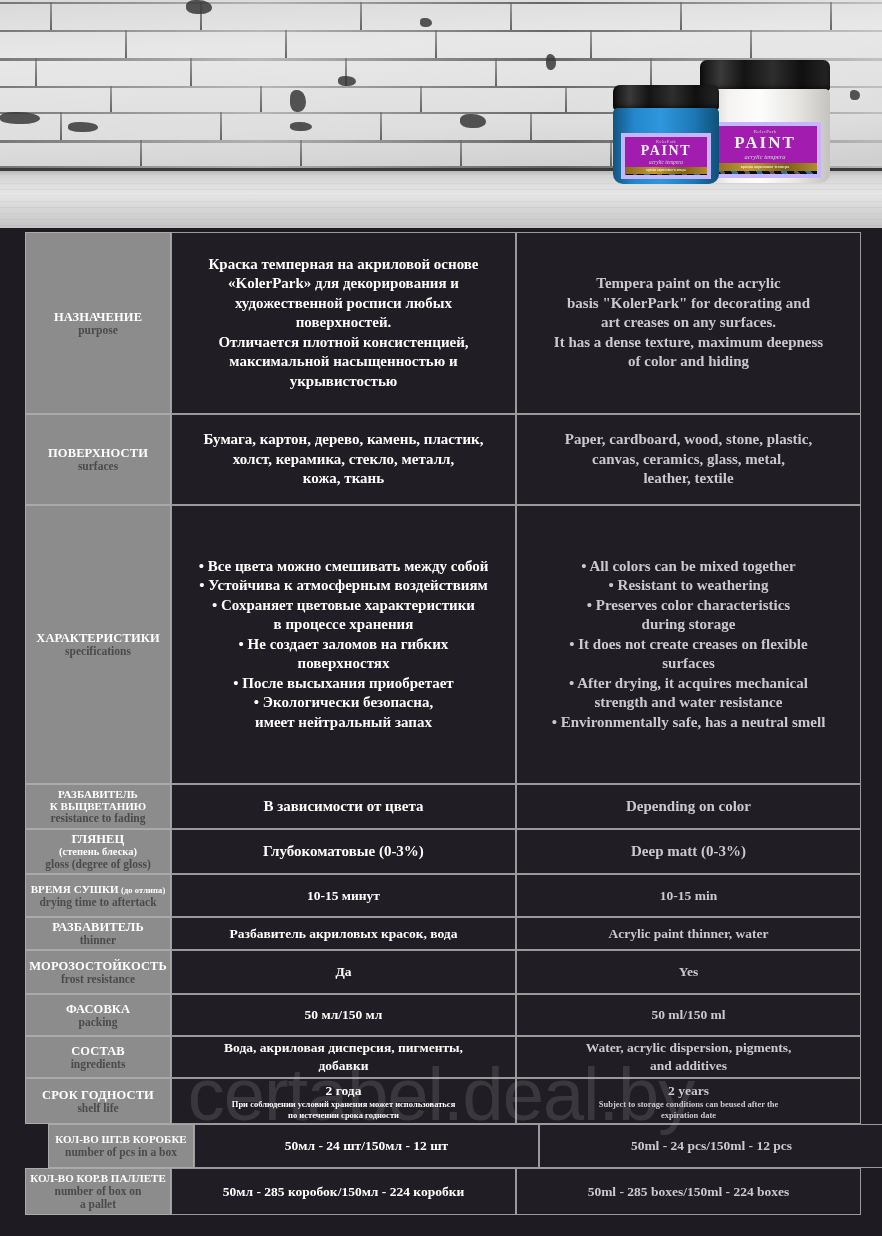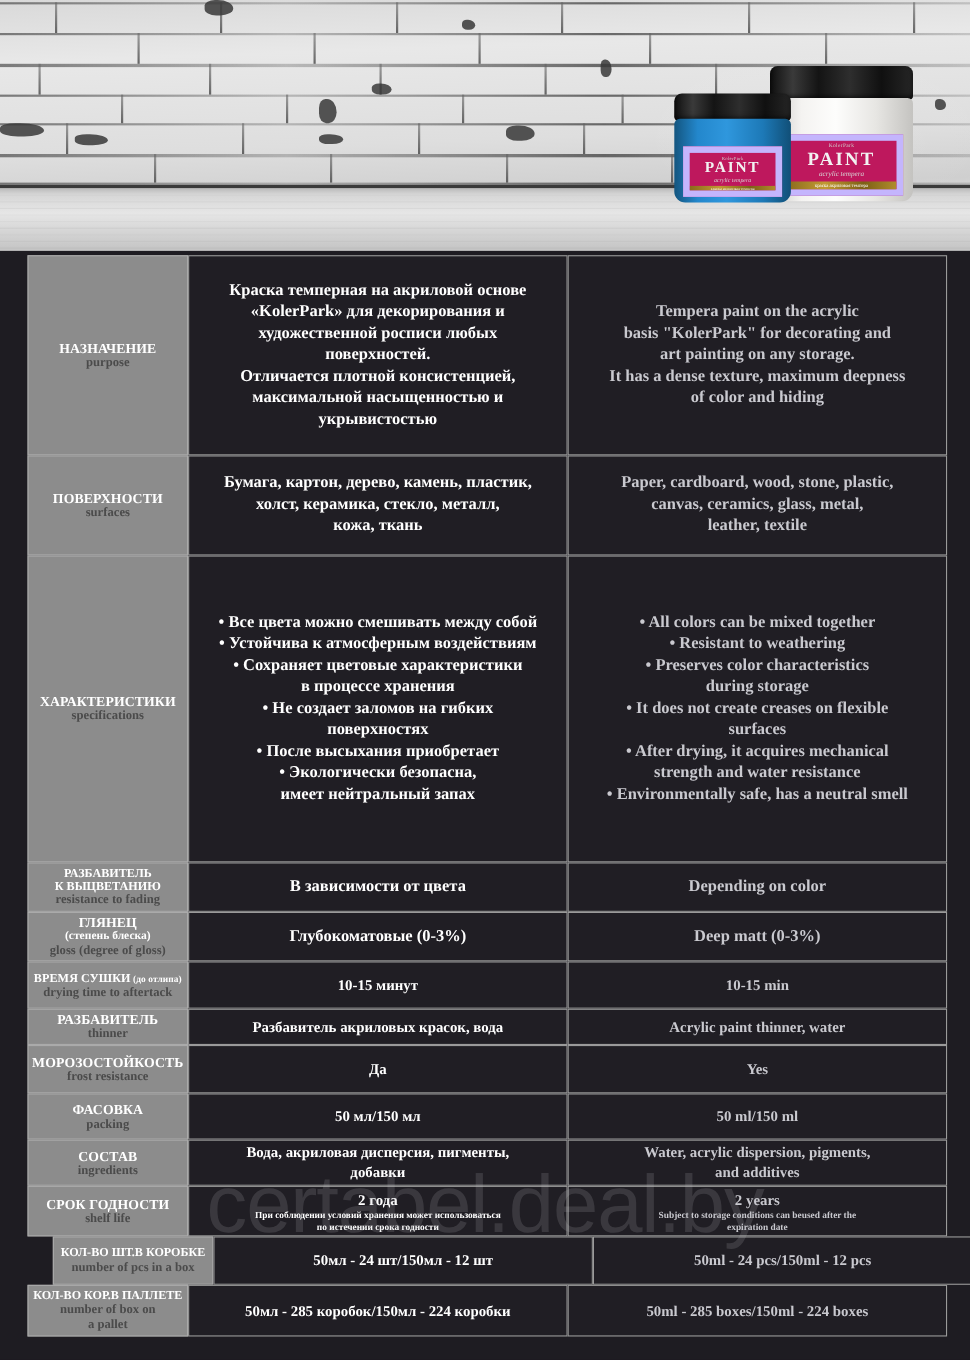--- a/index.html
+++ b/index.html
@@ -74,22 +74,22 @@
     border-radius: 7px 7px 4px 4px;
     background: linear-gradient(90deg, #0f0f0f 0%, #3a3a3a 16%, #141414 34%, #2e2e2e 56%, #101010 78%, #262626 100%);
     box-shadow: inset 0 -3px 5px rgba(0,0,0,0.7);
   }
   .jar-body {
     position: absolute; left: 0;
     border-radius: 5px 5px 10px 10px;
   }
   .jar-label {
     position: absolute;
-    background: #be185d;
-    border: 6px solid #c4b5fd;
+    background: #a21caf;
+    border: 4px solid #c4b5fd;
     overflow: hidden;
   }
   .lbl-brand {
     text-align: center; color: #cfcfcf;
     font-family: "Liberation Serif", serif;
     letter-spacing: 0.3px;
   }
   .lbl-paint {
     text-align: center; color: #f2f2f2;
     font-family: "Liberation Serif", serif;
@@ -284,21 +284,21 @@
               <div>максимальной насыщенностью и</div>
               <div>укрывистостью</div>
             </div>
           </div>
         </div>
         <div class="cell-val cell-en">
           <div class="stack">
             <div class="v-big">
               <div>Tempera paint on the acrylic</div>
               <div>basis "KolerPark" for decorating and</div>
-              <div>art painting on any storage.</div>
+              <div>art creases on any surfaces.</div>
               <div>It has a dense texture, maximum deepness</div>
               <div>of color and hiding</div>
             </div>
           </div>
         </div>
       </div>
       <div class="row" style="height: 91px;">
         <div class="cell-key">
           <div class="k-ru">
             <div>ПОВЕРХНОСТИ</div>

